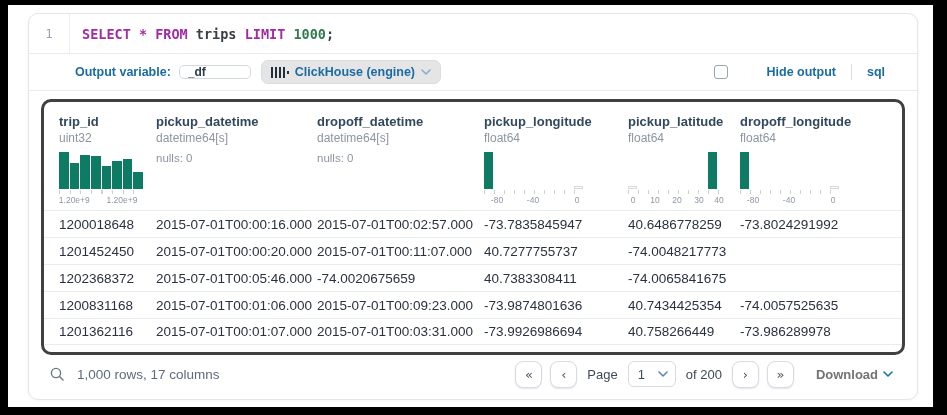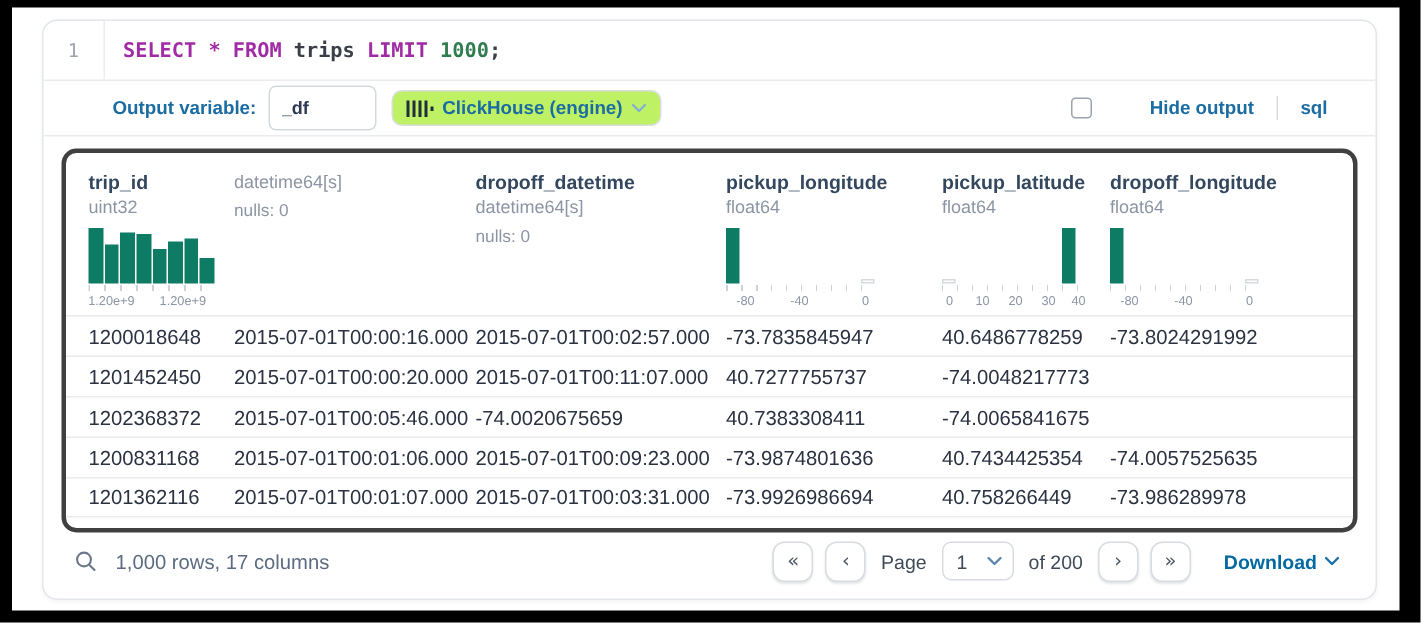--- a/index.html
+++ b/index.html
@@ -22,25 +22,25 @@
   .code-line { display:flex; align-items:center; padding-left:12px;
                font-family:"DejaVu Sans Mono", monospace; font-size:13.5px; color:#3a3f47; white-space:pre; }
   .tok-keyword { color:var(--keyword-purple); font-weight:bold; }
   .tok-number  { color:var(--number-green); font-weight:bold; }
   .tok-plain   { color:#3a3f47; font-weight:bold; }
   .hdivider { height:1px; background:#e9ebee; }
 
   
   .toolbar-row { height:36px; display:flex; align-items:center; padding:0 14px; }
   .tb-label { color:var(--accent-blue); font-size:12.5px; font-weight:bold;margin-left:32px; }
-  .var-input { width:72px; height:30px; margin-left:8px; border:1px solid #d4d9de; border-radius:5px;
+  .var-input { width:72px; height:14px; margin-left:8px; border:1px solid #d4d9de; border-radius:5px;
                padding:0 8px; font-size:12px; font-weight:bold; color:#2c3a52;
                font-family:"Liberation Sans", sans-serif; outline:none; background:#fff; }
   .engine-pill { margin-left:10px; height:24px; border:1px solid #d9dde2; border-radius:7px;
-                 display:flex; align-items:center; gap:6px; padding:0 9px; background:#bef264; cursor:pointer; }
+                 display:flex; align-items:center; gap:6px; padding:0 9px; background:#e5e5e5; cursor:pointer; }
   .ch-logo { display:flex; align-items:center; gap:2px; height:11px; }
   .ch-logo i { display:block; width:2px; height:11px; background:#232e3d; }
   .ch-logo i.dot { height:3px; }
   .engine-label { color:var(--accent-blue); font-size:12.5px; font-weight:bold; }
   .chev { stroke:#85aed1; fill:none; stroke-width:1.6; stroke-linecap:round; stroke-linejoin:round; }
   .spacer { flex:1; }
   .hide-output { display:flex; align-items:center; gap:7px; cursor:pointer; }
   .checkbox { width:14px; height:14px; border:1.5px solid #9aa4b0; border-radius:3px; background:#fff; }
   .vdivider { width:1px; height:16px; background:#d9dde3; margin:0 15px; }
   .sql-label { color:var(--accent-blue); font-size:12.5px; font-weight:bold; margin-right:18px; cursor:pointer; }
@@ -74,21 +74,21 @@
   .pager { display:flex; align-items:center; gap:8px; margin-left:auto; }
   .pg-btn { width:27px; height:27px; border:1px solid #d8dce1; border-radius:8px; background:#fff;
             display:flex; align-items:center; justify-content:center; font-size:13px; color:#4c5663;
             box-shadow:0 1px 1.5px rgba(30,40,60,.12); cursor:pointer; font-family:"DejaVu Sans", sans-serif; }
   .pg-label { font-size:13px; color:#3f4a59; margin:0 2px; }
   .page-select { height:26px; min-width:48px; border:1px solid #d8dce1; border-radius:6px; background:#fff;
                  display:flex; align-items:center; justify-content:space-between; padding:0 7px 0 9px;
                  font-size:13px; color:#3f4a59; gap:6px; cursor:pointer; }
   .page-select .chev { stroke:#5c88ad; }
   .download { display:flex; align-items:center; gap:5px; margin-left:14px; margin-right:4px;
-              color:#0369a1; font-size:13px; font-weight:bold; cursor:pointer; }
+              color:#737373; font-size:13px; font-weight:bold; cursor:pointer; }
   .download .chev { stroke:#1772a8; }
   .search-icon { cursor:pointer; }
 </style>
 </head>
 <body>
 
 <div class="screen">
   <div class="cell-card">
 
     <div class="editor-row">
@@ -145,20 +145,21 @@
                   </div>
                   <div class="hist-ticks" style="background: repeating-linear-gradient(to right, rgb(204, 210, 217) 0px, rgb(204, 210, 217) 1px, transparent 1px, transparent 10.625px);"></div>
                   <div class="hist-labels">
                     <span style="left: 18%;">1.20e+9</span>
                     <span style="left: 74%;">1.20e+9</span>
                   </div>
                 </div>
               </div>
             </div>
             <div>
+              <div class="col-name">pickup_datetime</div>
               <div class="col-type">datetime64[s]</div>
               <div class="col-extra">
                 <div class="nulls-txt">nulls: 0</div>
               </div>
             </div>
             <div>
               <div class="col-name">dropoff_datetime</div>
               <div class="col-type">datetime64[s]</div>
               <div class="col-extra">
                 <div class="nulls-txt">nulls: 0</div>

